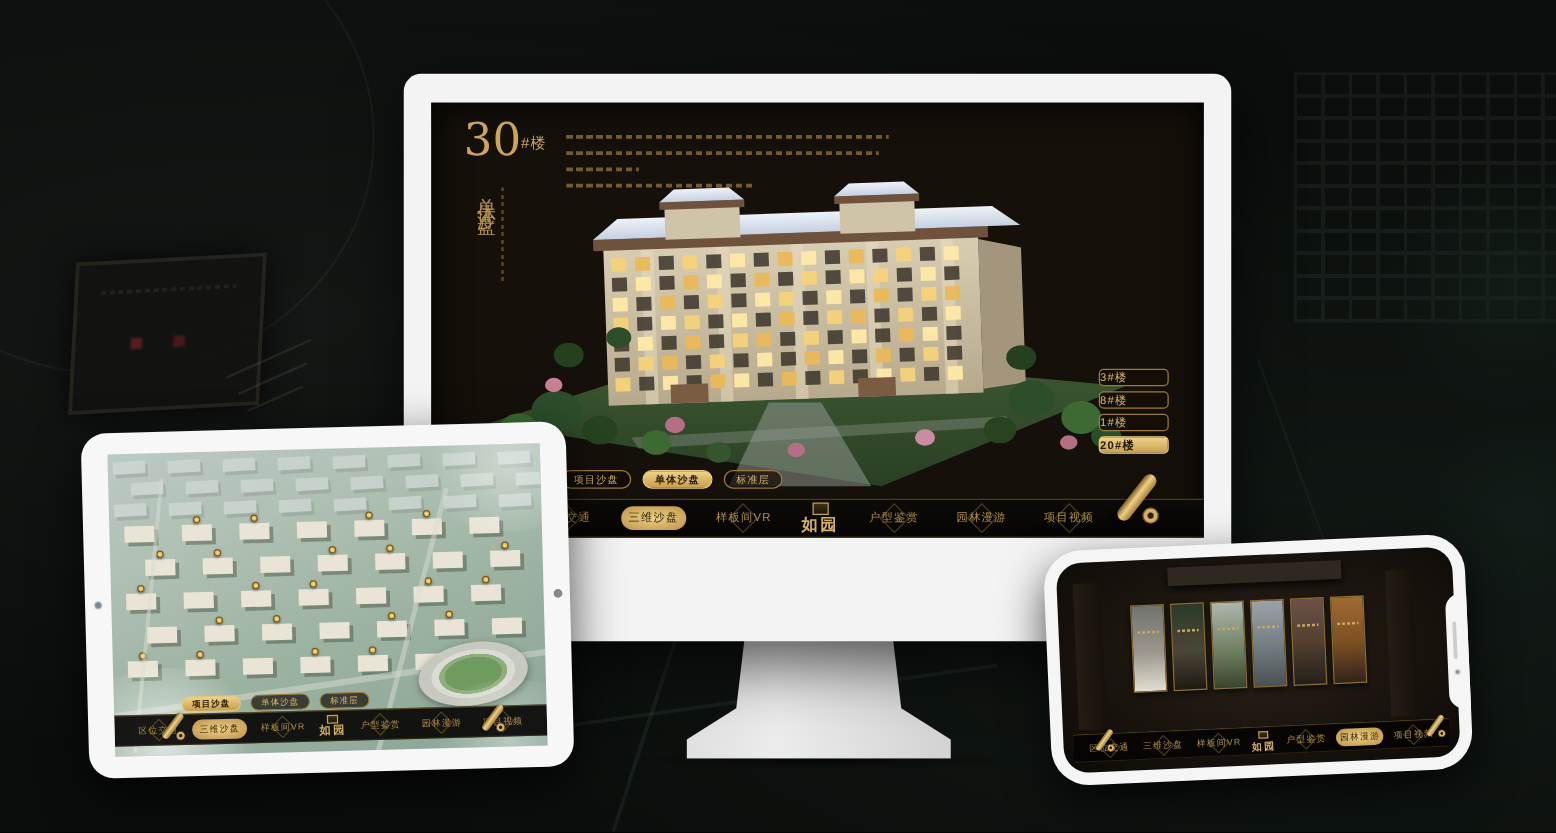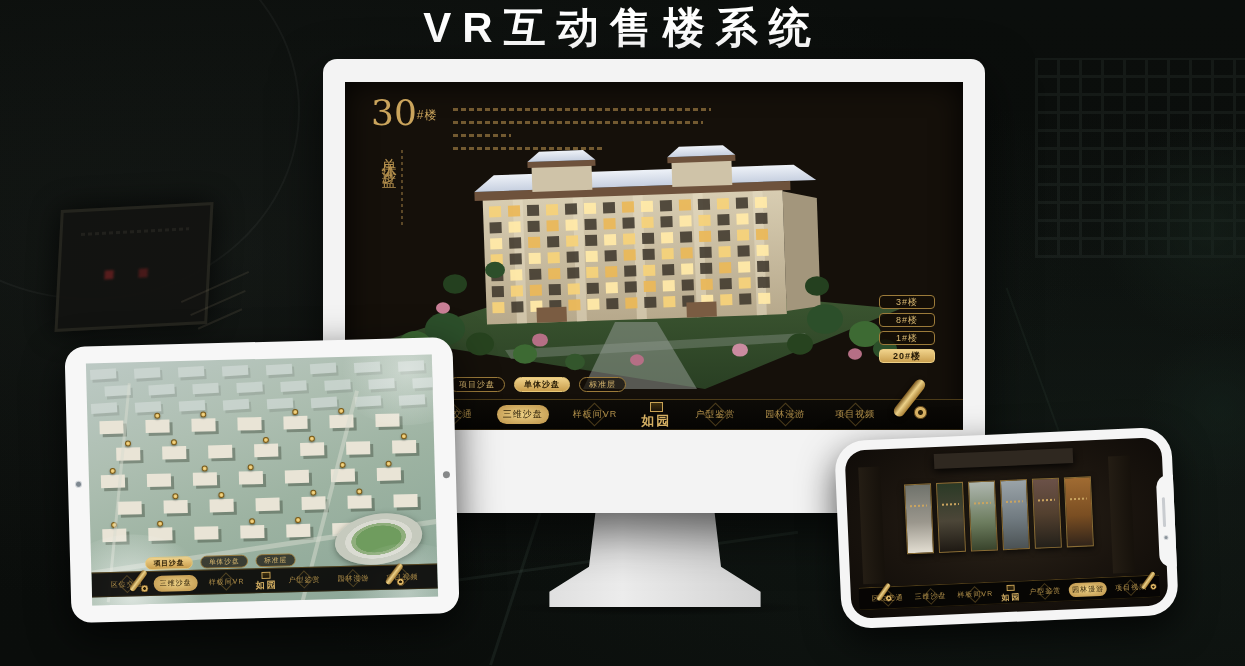--- a/index.html
+++ b/index.html
@@ -58,21 +58,21 @@
          clip-path:polygon(41% 0,59% 0,60% 58%,66% 84%,66% 100%,34% 100%,34% 84%,40% 58%);}
   .stand-shadow{position:absolute;left:500px;top:600px;width:320px;height:16px;border-radius:50%;
          background:radial-gradient(ellipse,rgba(0,0,0,.55),transparent 70%);z-index:0;}
   .headline{position:absolute;left:26px;top:14px;color:#caa45c;}
   .h-num{font-family:"DejaVu Serif",serif;font-size:36px;line-height:34px;}
   .h-suf{font-size:12px;vertical-align:6px;letter-spacing:1px;}
   .h-sub{position:absolute;left:34px;top:64px;writing-mode:vertical-rl;font-size:15px;letter-spacing:5px;color:#b6914e;font-family:"DejaVu Serif",serif;}
   .h-vdash{position:absolute;left:56px;top:68px;width:2px;height:78px;background:repeating-linear-gradient(#8a6c3a 0 3px,transparent 3px 6px);opacity:.6;}
   .desc .dl{height:3px;margin-bottom:10px;background:repeating-linear-gradient(90deg,#8a6c3a 0 5px,transparent 5px 8px);opacity:.8;}
   .floor-btns{position:absolute;right:28px;top:213px;display:flex;flex-direction:column;gap:4px;z-index:3;}
-  .fbtn{width:56px;height:14px;line-height:13px;text-align:center;font-size:9px;letter-spacing:1px;
+  .fbtn{width:56px;height:14px;line-height:13px;font-size:9px;letter-spacing:1px;
         border:1px solid #9c7b3a;border-radius:4px;color:#d9b972;background:rgba(20,14,6,.85);}
   .fbtn.active{background:linear-gradient(#f0d28a,#caa050);color:#241905;border-color:#eccf85;font-weight:bold;}
   .m-subtabs{position:absolute;left:104px;top:291px;}
   .m-navbar{bottom:0;height:31px;gap:18px;font-size:9px;}
   .m-navbar .brand span{font-size:13px;}
   .m-scroll{left:548px;top:296px;z-index:4;}
   
   .bld{position:absolute;left:40px;top:62px;}
   
   .tablet{position:absolute;left:68px;top:342px;width:388px;height:276px;background:#f7f7f7;border-radius:20px;
@@ -129,21 +129,20 @@
   <div class="bg-el streak" style="left:188px;top:302px;width:60px;"></div>
   <div class="bg-el streak" style="left:196px;top:318px;width:48px;"></div>
   <div class="bg-el citygrid"></div>
   <div class="bg-el bgroad" style="left:380px;top:560px;width:420px;height:3px;transform:rotate(-8deg);"></div>
   <div class="bg-el bgroad" style="left:520px;top:470px;width:3px;height:200px;transform:rotate(18deg);"></div>
   <div class="bg-el bgroad" style="left:840px;top:520px;width:300px;height:2px;transform:rotate(12deg);"></div>
   <div class="bg-el bgroad" style="left:1050px;top:280px;width:2px;height:260px;transform:rotate(-20deg);opacity:.7;"></div>
   <div class="bg-el blob" style="left:1100px;top:120px;width:220px;height:220px;background:radial-gradient(circle,rgba(24,38,30,.5),transparent 70%);"></div>
   <div class="bg-el blob" style="left:1140px;top:330px;width:160px;height:160px;background:radial-gradient(circle,rgba(20,34,28,.55),transparent 70%);"></div>
 
-  <div class="title">VR互动售楼系统</div>
 
   <div class="stand-shadow"></div>
   <div class="stand"></div>
   <div class="monitor">
     <div class="m-screen">
 
       <div class="headline">
         <span class="h-num">30</span><span class="h-suf">#楼</span>
       </div>
       <div class="h-sub">单体沙盘</div>

